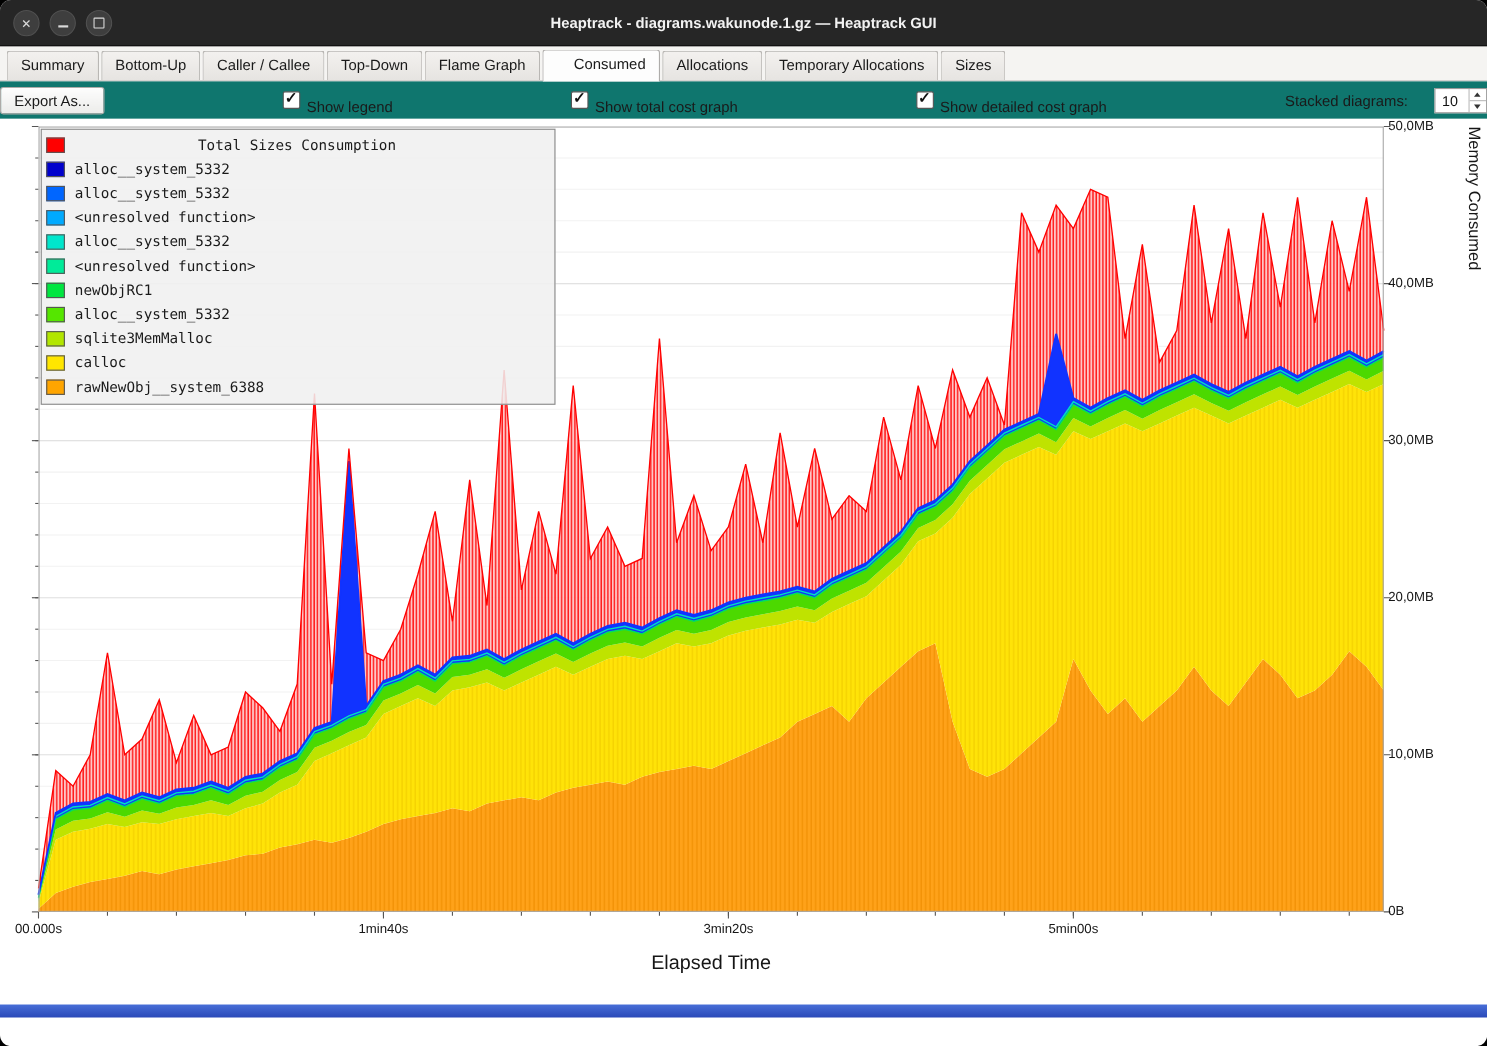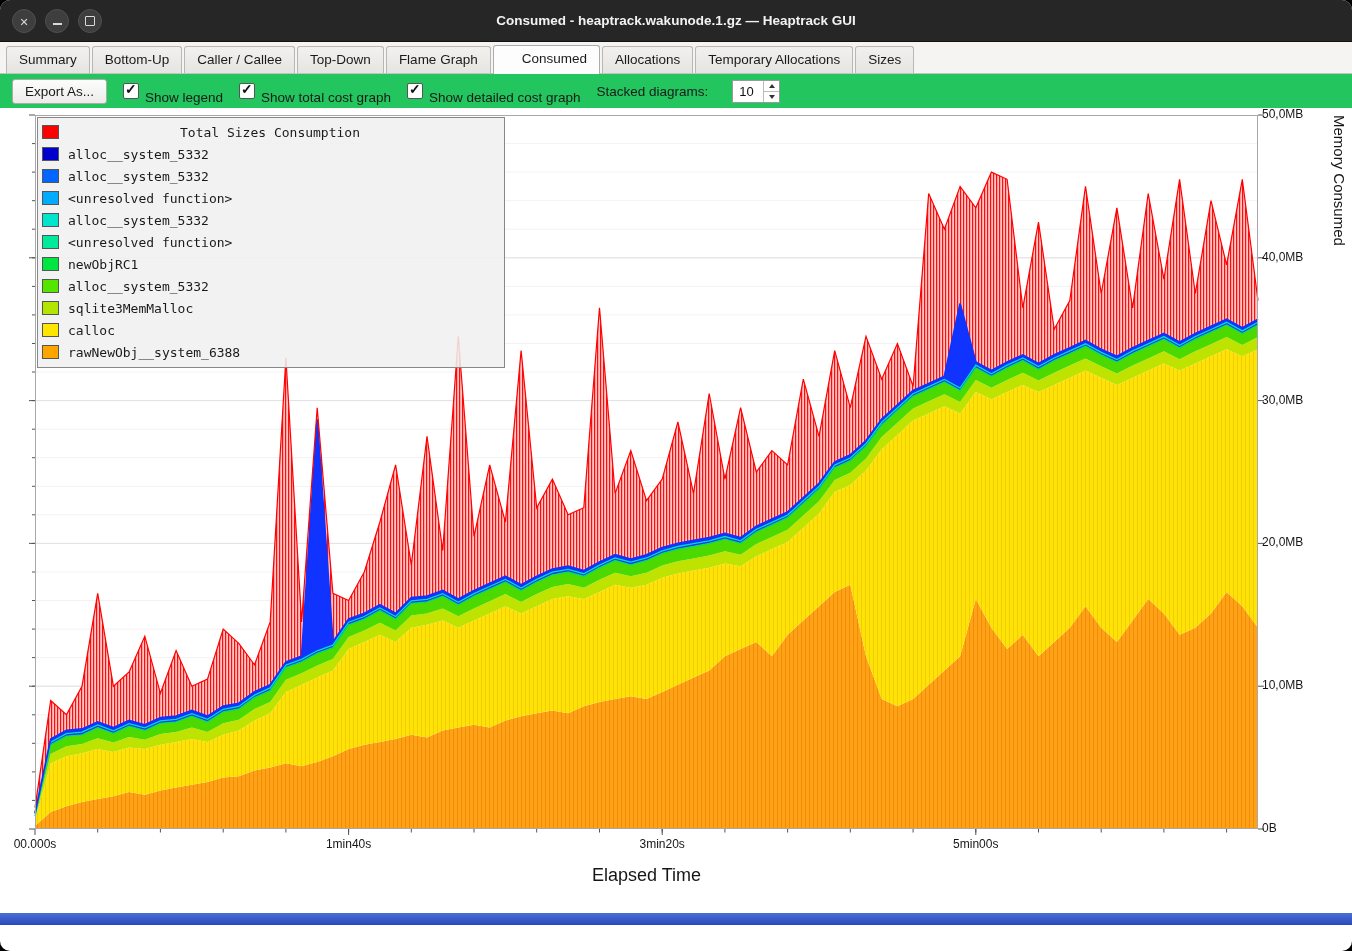--- a/index.html
+++ b/index.html
@@ -18,21 +18,21 @@
   .menubar{height:27px;background:#f5f4f2;display:flex;align-items:center;padding-left:6px;border-bottom:1px solid #eceae8;}
   .menu-item{display:inline-block;padding:3px 9px;font-size:13.5px;color:#1c1c1c;cursor:pointer;}
   .menu-item::first-letter{text-decoration:underline;}
 
   
   .tabbar{height:32px;background:#f5f4f2;display:flex;align-items:flex-end;padding:0 6px;border-bottom:1px solid #c4c2c0;box-sizing:border-box;}
   .tab{background:linear-gradient(#f3f1ef,#e6e4e1);border:1px solid #b9b7b4;border-bottom:none;border-radius:3px 3px 0 0;padding:5px 12px 6px;margin-right:2px;font-size:13.5px;color:#1a1a1a;position:relative;top:0;cursor:pointer;white-space:nowrap;}
   .tab.active{background:#fdfdfd;padding-bottom:8px;z-index:2;margin-bottom:-1px;border-color:#aeacaa;padding-left:28px;}
 
   
-  .toolbar{height:34px;background:#22c55e;display:flex;align-items:center;padding:0 12px;gap:16px;}
+  .toolbar{height:34px;background:#0f766e;display:flex;align-items:center;padding:0 0;gap:16px;justify-content:space-between;}
   .btn{font-family:"Liberation Sans",sans-serif;font-size:13.5px;color:#1a1a1a;padding:4px 12px;border:1px solid #adaba8;border-radius:3px;background:linear-gradient(#fdfdfd,#ececea);cursor:pointer;}
   .check{display:flex;align-items:center;gap:6px;cursor:pointer;}
   .box{width:14px;height:14px;border:1px solid #555;border-radius:2px;background:#fff;position:relative;display:inline-block;}
   .box.checked::after{content:"✓";position:absolute;left:1px;top:-3px;font-size:14px;font-weight:bold;color:#111;}
   .cb-label{font-size:13.5px;color:#1a1a1a;margin-top:12px;}
   .spin-wrap{display:flex;align-items:center;gap:24px;}
   .spin-label{font-size:13.5px;color:#1a1a1a;}
   .spin{width:48px;height:23px;border:1px solid #999;background:#fff;display:flex;box-sizing:border-box;}
   .spin-val{flex:1;font-size:13px;color:#111;padding:3px 0 0 6px;}
   .spin-btns{width:15px;border-left:1px solid #bbb;display:flex;flex-direction:column;}
@@ -73,21 +73,21 @@
       <div class="win-btn">
           <span class="ic-close"></span>
         </div>
       <div class="win-btn">
           <span class="ic-min"></span>
         </div>
       <div class="win-btn">
           <span class="ic-max"></span>
         </div>
     </div>
-    <div class="title-text">Consumed - heaptrack.wakunode.1.gz — Heaptrack GUI</div>
+    <div class="title-text">Heaptrack - diagrams.wakunode.1.gz — Heaptrack GUI</div>
   </div>
 
 
   <div class="tabbar">
     <div class="tab">Summary</div>
     <div class="tab">Bottom-Up</div>
     <div class="tab">Caller / Callee</div>
     <div class="tab">Top-Down</div>
     <div class="tab">Flame Graph</div>
     <div class="tab active">Consumed</div>

